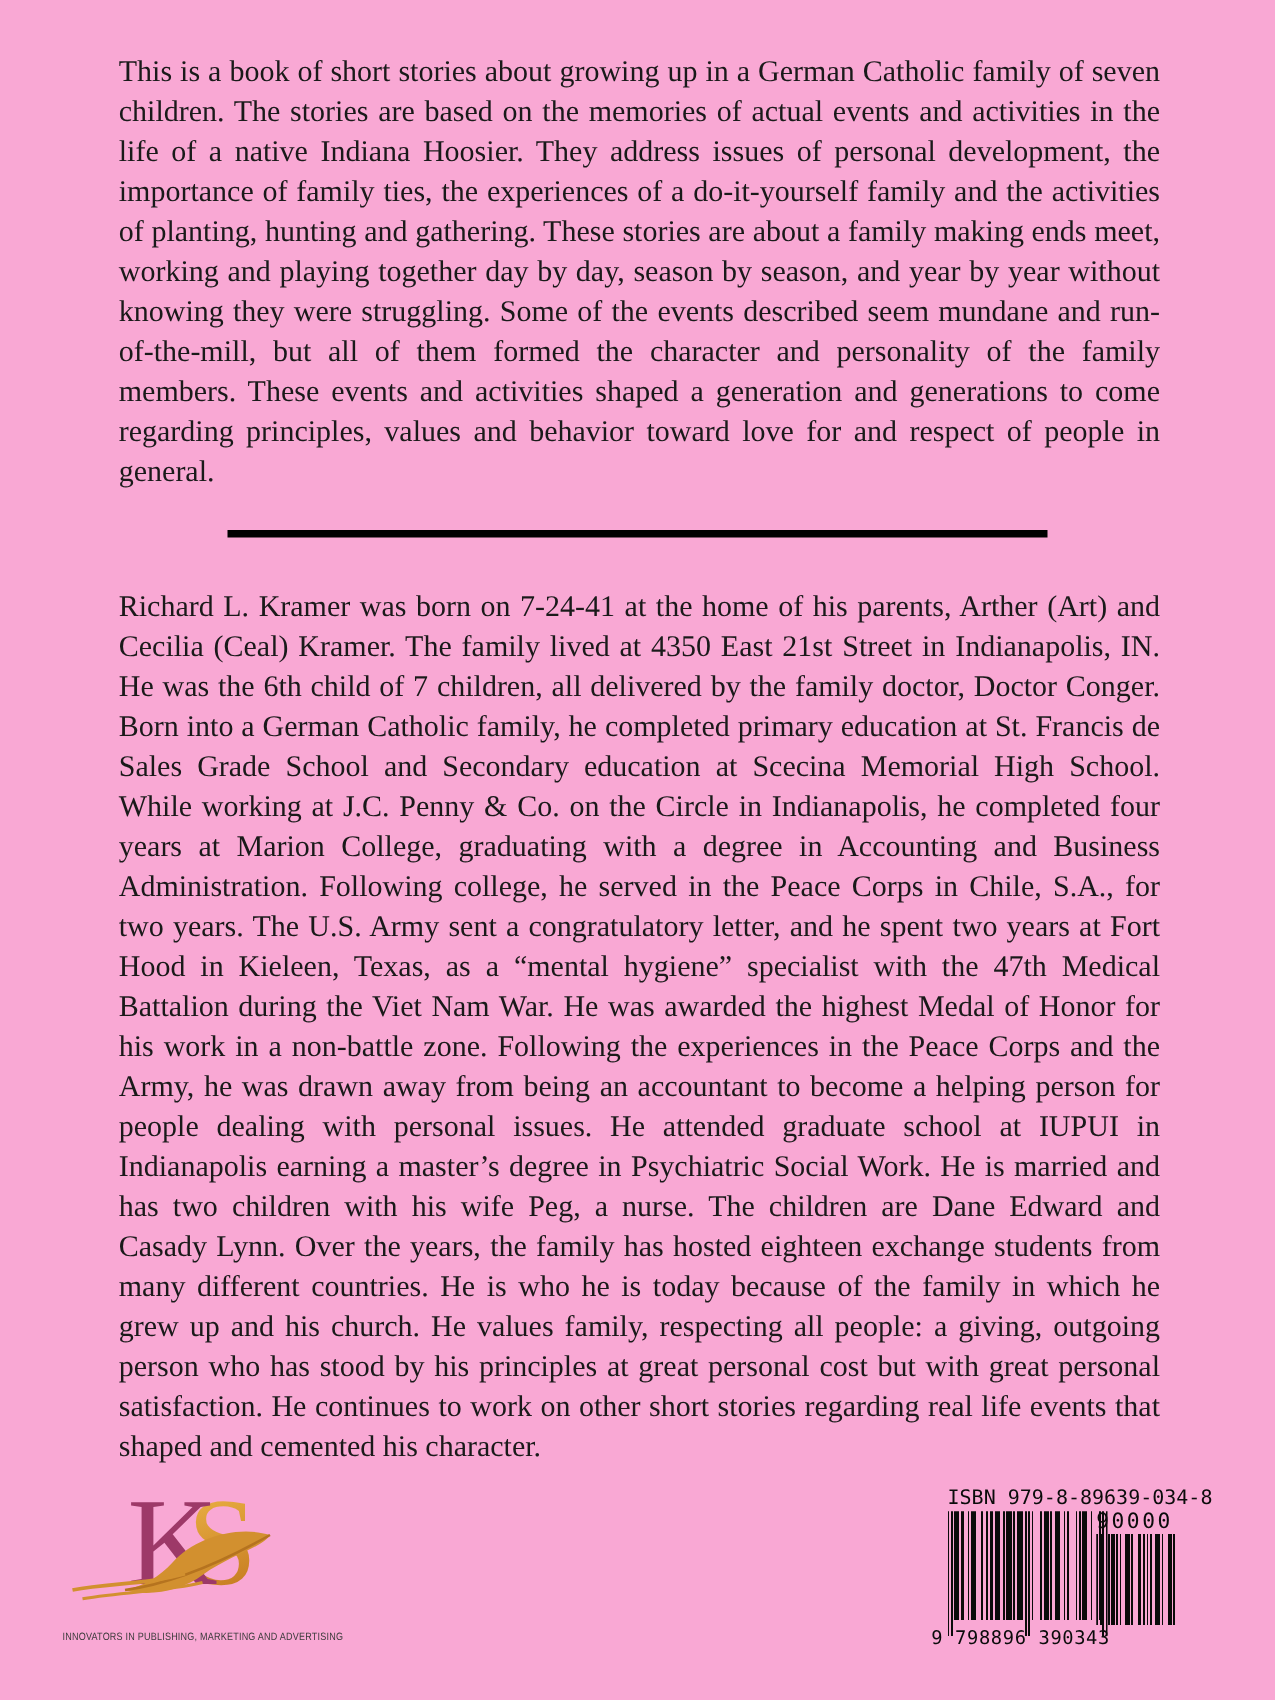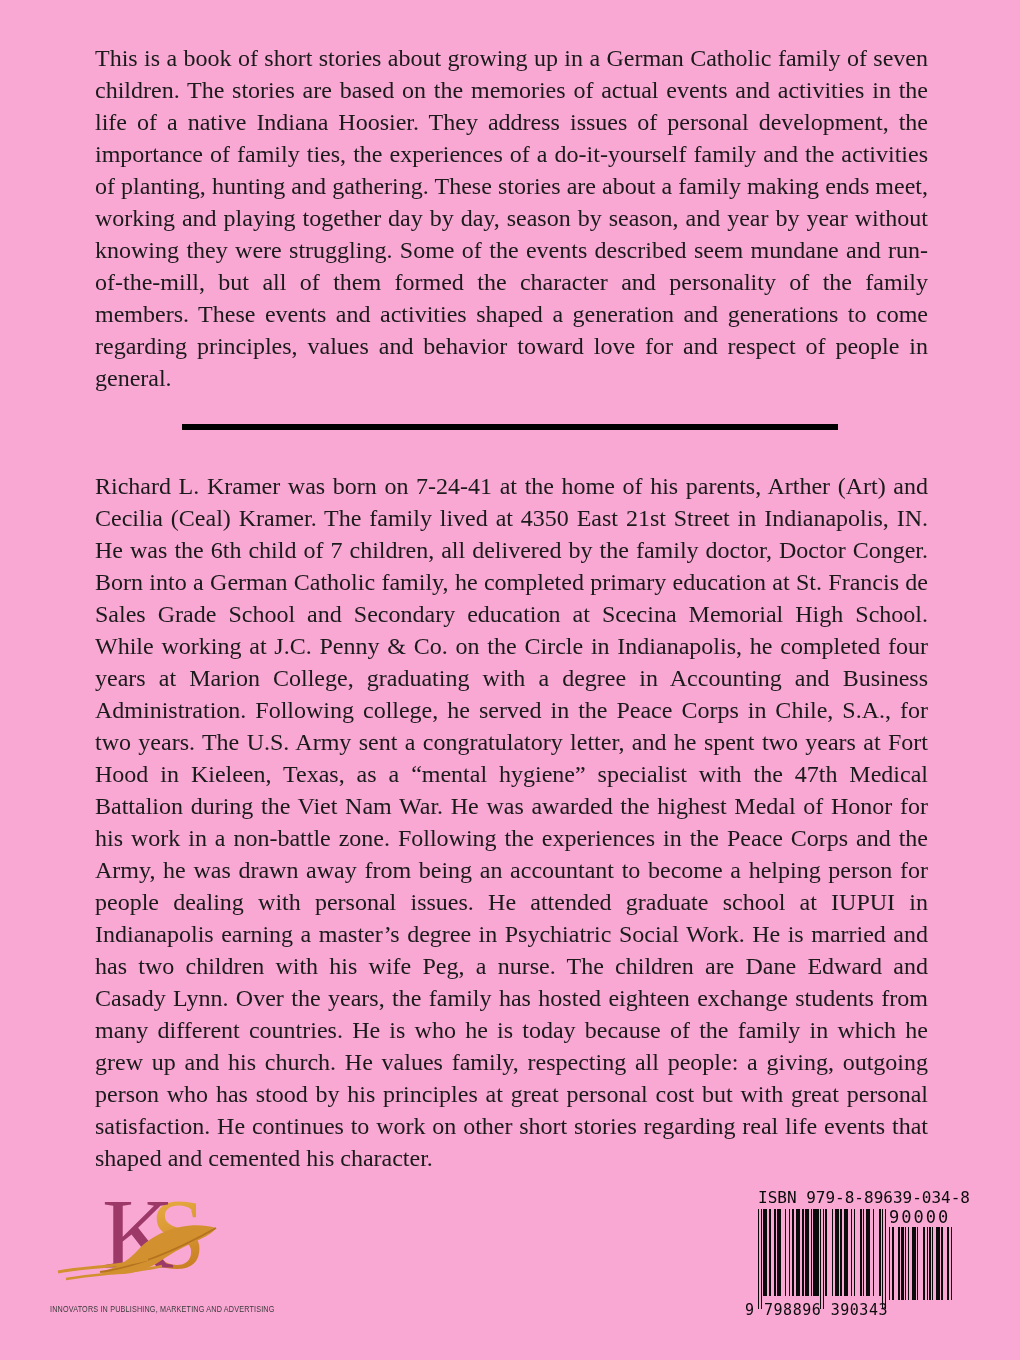--- a/index.html
+++ b/index.html
@@ -57,21 +57,21 @@
     font-family:"Liberation Sans","DejaVu Sans",sans-serif;
     font-size:8.5px;line-height:10px;color:#3a3a3a;
     white-space:nowrap;letter-spacing:0.2px;
     transform:scaleX(0.85);transform-origin:left center;
   }
 
   
   .barcode{position:absolute;left:758px;top:1189px;width:212px;font-family:"DejaVu Sans Mono","Liberation Mono",monospace;color:#0b0b0b;}
   .isbn{font-size:16px;line-height:18px;letter-spacing:0;text-align:center;white-space:nowrap;}
   .bars-row{display:flex;align-items:flex-start;margin-top:2px;}
-  .main-wrap{position:relative;width:120px;height:104px;}
+  .main-wrap{position:relative;width:108px;height:104px;}
   .main-wrap svg{display:block;width:128px;height:100px;}
   .hr-digits{
     position:absolute;left:-13px;bottom:-5px;width:154px;
     font-size:15px;line-height:16px;letter-spacing:0.5px;
     white-space:pre;
   }
   .supp-wrap{margin-left:11px;width:52px;}
   .supp-num{font-size:17px;line-height:17px;letter-spacing:2px;text-align:center;margin-bottom:1px;white-space:nowrap;}
   .supp-wrap svg{display:block;width:63px;height:73px;}
   svg[data-barcode] rect{fill:#0b0b0b;}

